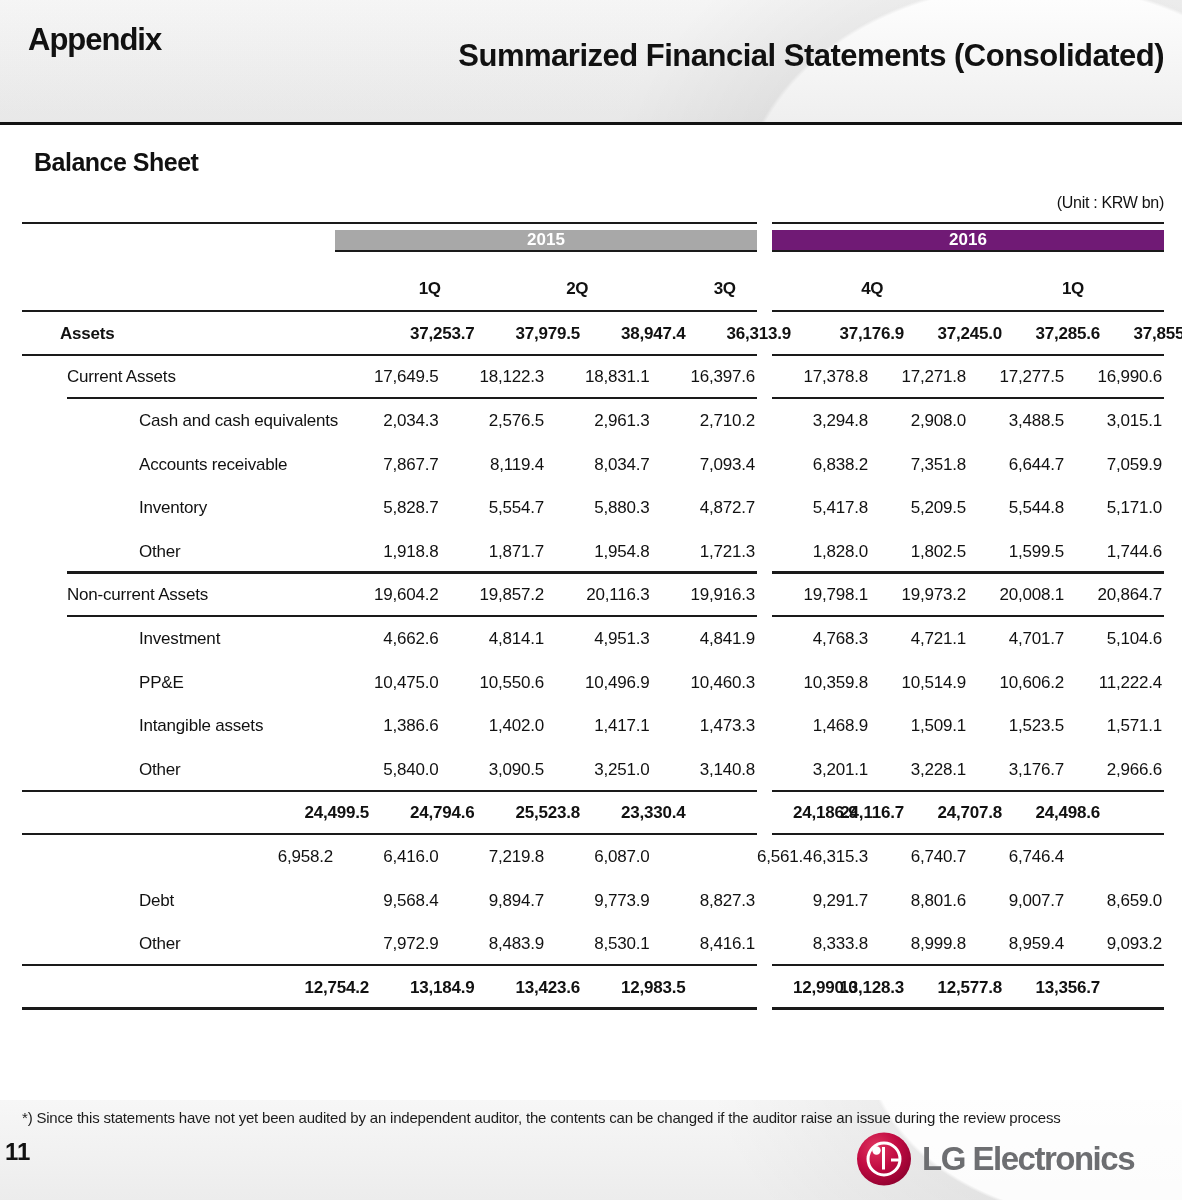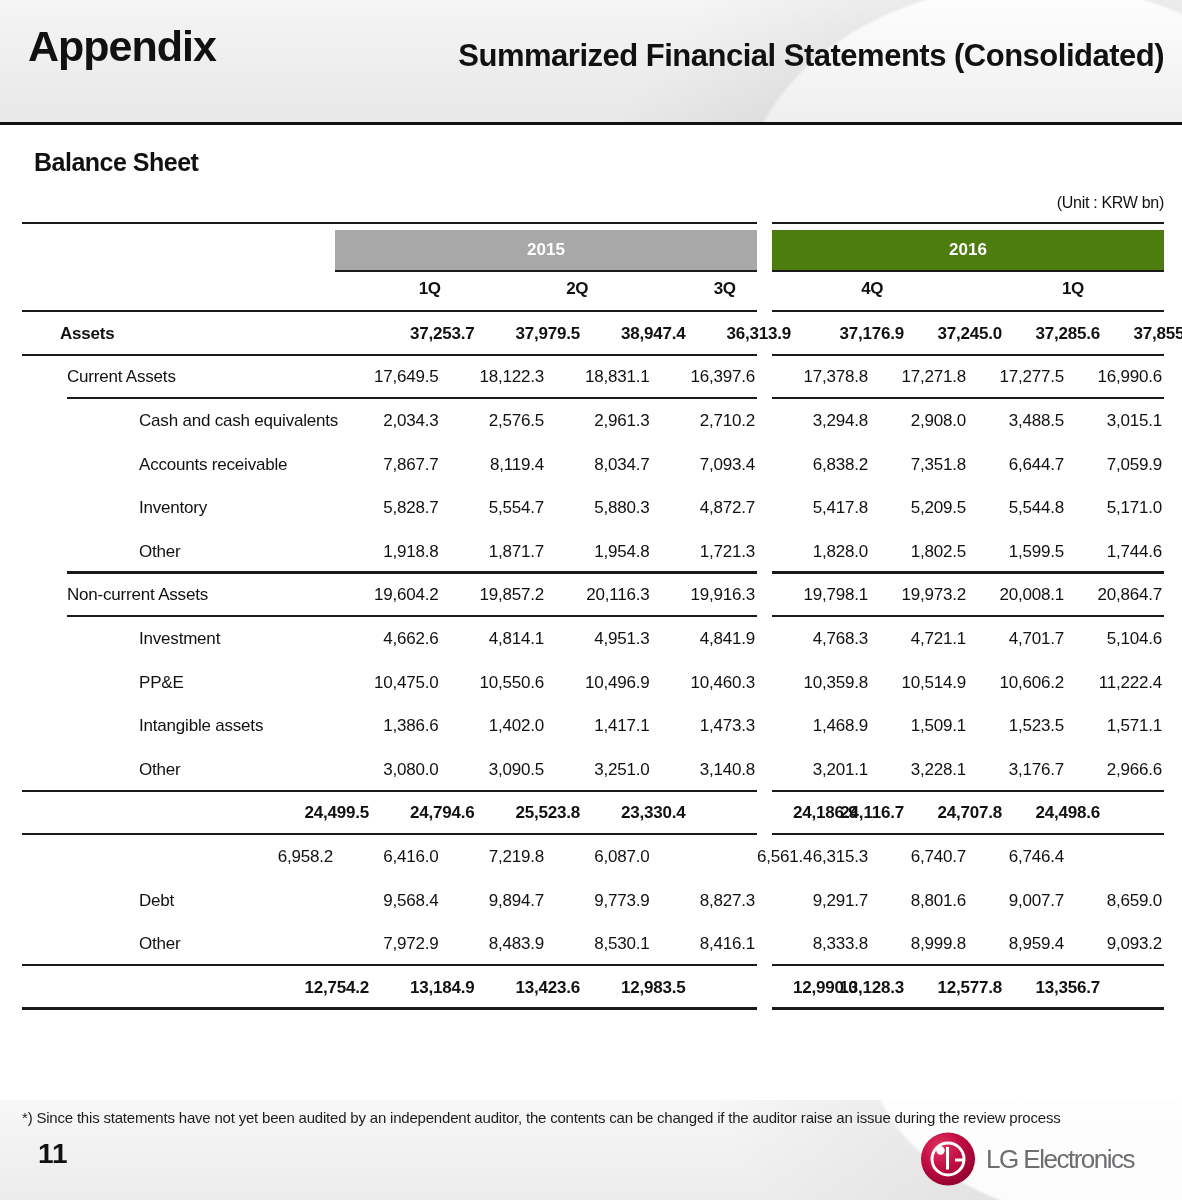--- a/index.html
+++ b/index.html
@@ -13,38 +13,38 @@
     background:linear-gradient(#fdfdfd,#efefef);
     border-bottom:3px solid #121212;
   }
   .header-swoosh{
     position:absolute;left:0;top:0;width:1182px;height:122px;
     background:radial-gradient(ellipse 430px 330px at 1035px 210px, rgba(0,0,0,0) 68%, rgba(0,0,0,0.07) 69%, rgba(0,0,0,0.03) 100%);
     pointer-events:none;
   }
   .appendix-title{
     position:absolute;left:28px;top:22px;margin:0;
-    font-size:43px;font-weight:bold;letter-spacing:-1px;
+    font-size:31px;font-weight:bold;letter-spacing:-1px;
   }
   .doc-title{
     position:absolute;right:18px;top:38px;margin:0;
     font-size:31px;font-weight:bold;letter-spacing:-0.5px;
   }
   
   .sheet-title{
     position:absolute;left:22px;top:136px;margin:12px;
     font-size:25px;font-weight:bold;letter-spacing:-0.5px;
   }
   .unit-note{
     position:absolute;right:18px;top:194px;font-size:16px;letter-spacing:-0.3px;
   }
   
   .bstable{position:absolute;left:22px;top:222px;width:1142px;height:792px;}
   .year-band{
-    position:absolute;top:8px;height:42px;box-sizing:border-box;
+    position:absolute;top:8px;height:22px;box-sizing:border-box;
     background:#a8a8a8;border-bottom:2px solid #1a1a1a;
     display:flex;align-items:center;justify-content:center;
     color:#fff;font-weight:bold;font-size:17px;
   }
   .grid-row{
     display:grid;
     grid-template-columns:313px 105.5px 105.5px 105.5px 105.5px 15px 98px 98px 98px 98px;
     align-items:center;
   }
   .quarter-row{position:absolute;left:0;top:46px;width:1142px;height:42px;gap:42px;}
@@ -59,43 +59,43 @@
   .footer{
     position:absolute;left:0;bottom:0;width:1182px;height:100px;
     background:linear-gradient(#f7f7f7,#ececec);
   }
   .footer-swoosh{
     position:absolute;left:0;top:0;width:1182px;height:100px;
     background:radial-gradient(ellipse 420px 300px at 1120px -60px, rgba(255,255,255,0.85) 60%, rgba(0,0,0,0.04) 61%, rgba(0,0,0,0) 100%);
     pointer-events:none;
   }
   .footnote{position:absolute;left:22px;top:9px;font-size:15px;letter-spacing:-0.2px;color:#1c1c1c;white-space:nowrap;}
-  .page-number{position:absolute;left:38px;top:38px;font-size:28px;font-weight:bold;}
+  .page-number{position:absolute;left:5px;top:38px;font-size:24px;font-weight:bold;}
   .lg-logo{position:absolute;right:48px;bottom:12px;display:flex;align-items:center;gap:9px;}
-  .lg-logo-text{font-size:26px;font-weight:normal;color:#6d6e71;letter-spacing:-1.5px;}
+  .lg-logo-text{font-size:33px;font-weight:bold;color:#6d6e71;letter-spacing:-1.5px;}
 </style>
 </head>
 <body>
 
 <div class="slide">
 
   <div class="header">
     <div class="header-swoosh"></div>
     <h1 class="appendix-title">Appendix</h1>
     <h2 class="doc-title">Summarized Financial Statements (Consolidated)</h2>
   </div>
 
   <h3 class="sheet-title">Balance Sheet</h3>
   <div class="unit-note">(Unit : KRW bn)</div>
 
   <div class="bstable">
       <div class="rule" style="left: 0px; top: 0px; width: 735px; height: 2px; background: rgb(26, 26, 26);"></div>
       <div class="rule" style="left: 750px; top: 0px; width: 392px; height: 2px; background: rgb(26, 26, 26);"></div>
       <div class="year-band" style="left: 313px; width: 422px; background: rgb(168, 168, 168);">2015</div>
-      <div class="year-band" style="left: 750px; width: 392px; background: #4d7c0f; text-align: right;">2016</div>
+      <div class="year-band" style="left: 750px; width: 392px; background: #701a75; text-align: right;">2016</div>
       <div class="grid-row quarter-row">
         <div class="cell-label"></div>
         <div class="quarter-cell">1Q</div>
         <div class="quarter-cell">2Q</div>
         <div class="quarter-cell">3Q</div>
         <div class="quarter-cell">4Q</div>
         <div class=""></div>
         <div class="quarter-cell">1Q</div>
         <div class="quarter-cell">2Q</div>
         <div class="quarter-cell">3Q</div>
@@ -219,21 +219,21 @@
           <div class="cell-num">1,417.1</div>
           <div class="cell-num">1,473.3</div>
           <div class=""></div>
           <div class="cell-num">1,468.9</div>
           <div class="cell-num">1,509.1</div>
           <div class="cell-num">1,523.5</div>
           <div class="cell-num">1,571.1</div>
         </div>
         <div class="grid-row trow">
           <div class="cell-label" style="padding-left: 117px;">Other</div>
-          <div class="cell-num">3,080.0</div>
+          <div class="cell-num">5,840.0</div>
           <div class="cell-num">3,090.5</div>
           <div class="cell-num">3,251.0</div>
           <div class="cell-num">3,140.8</div>
           <div class=""></div>
           <div class="cell-num">3,201.1</div>
           <div class="cell-num">3,228.1</div>
           <div class="cell-num">3,176.7</div>
           <div class="cell-num">2,966.6</div>
         </div>
         <div class="grid-row trow bold">

